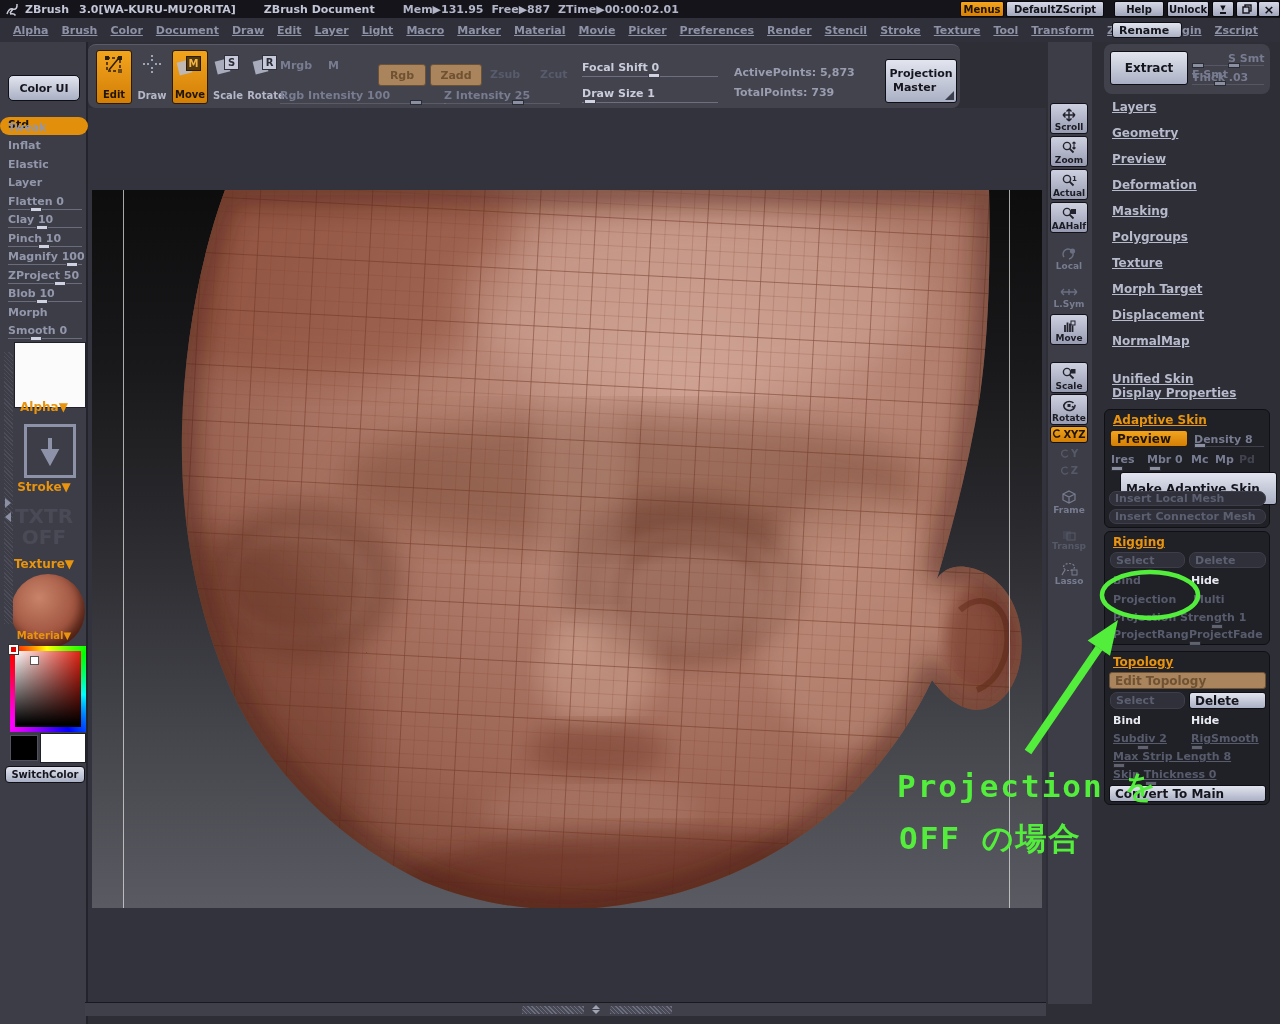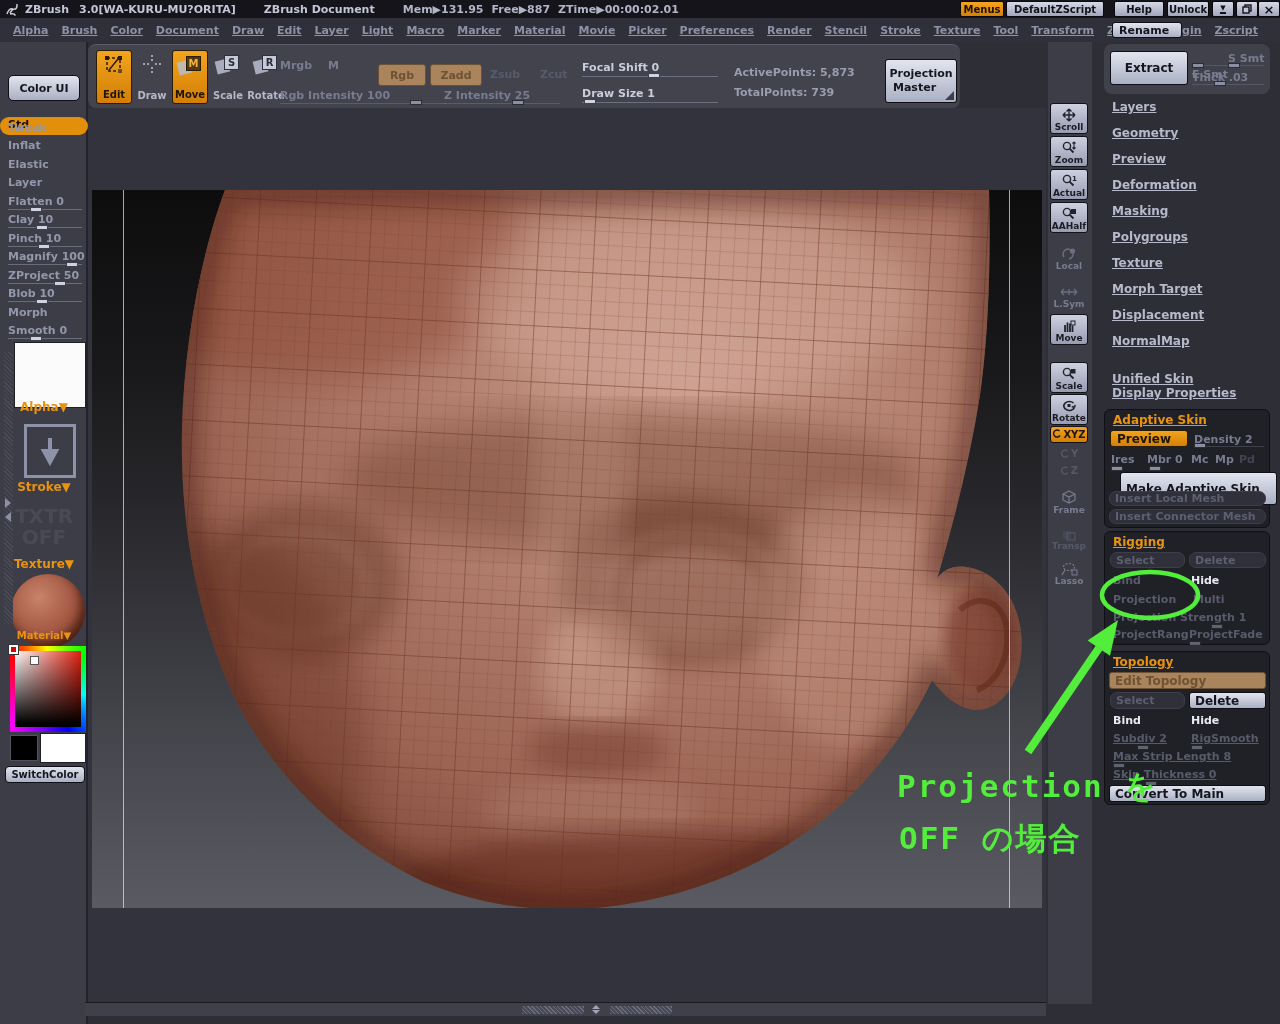--- a/index.html
+++ b/index.html
@@ -457,21 +457,21 @@
   <span class="section-link" style="top:256px;">Texture</span>
   <span class="section-link" style="top:282px;">Morph Target</span>
   <span class="section-link" style="top:308px;">Displacement</span>
   <span class="section-link" style="top:334px;">NormalMap</span>
   <span class="section-link" style="top:360px;margin-top:12px;">Unified Skin</span>
   <span class="section-link" style="top:386px;">Display Properties</span>
 
   <div class="subpanel" style="top:409px;height:119px;">
     <span class="abs panel-h" style="left:8px;top:3px;">Adaptive Skin</span>
     <div class="abs btn-o" style="left:5px;top:20px;width:78px;height:17px;font-size:12px;justify-content:flex-start;padding-left:6px;">Preview</div>
-    <span class="abs t-label t-dim" style="left:89px;top:23px;">Density 2</span>
+    <span class="abs t-label t-dim" style="left:89px;top:23px;">Density 8</span>
     <span class="sl-t" style="left:89px;top:36px;width:70px;opacity:.5;"></span>
     <span class="sl-h dim" style="left:89px;top:33px;"></span>
     <span class="abs t-label t-dim" style="left:6px;top:43px;">Ires</span>
     <span class="abs t-label t-dim" style="left:42px;top:43px;">Mbr 0</span>
     <span class="abs t-label t-dim" style="left:86px;top:43px;">Mc</span>
     <span class="abs t-label t-dim" style="left:110px;top:43px;">Mp</span>
     <span class="abs t-label t-faint" style="left:134px;top:43px;opacity:.6;">Pd</span>
     <span class="sl-h dim" style="left:6px;top:56px;"></span>
     <span class="sl-h dim" style="left:44px;top:56px;"></span>
     <div class="abs btn-l" style="left:15px;top:62px;width:157px;height:33px;font-size:12px;justify-content:flex-start;padding-left:5px;">Make Adaptive Skin</div>

